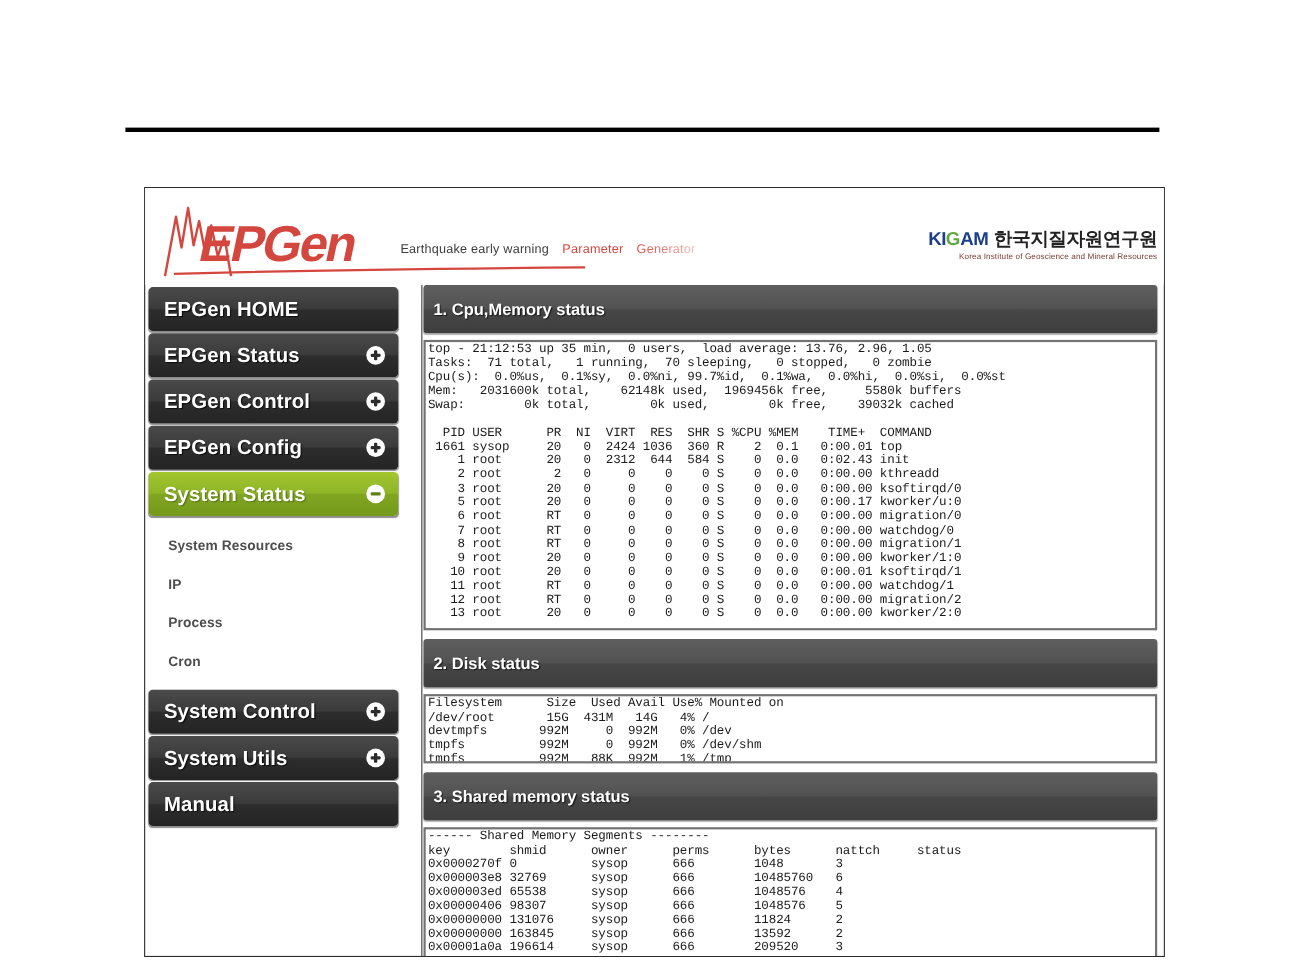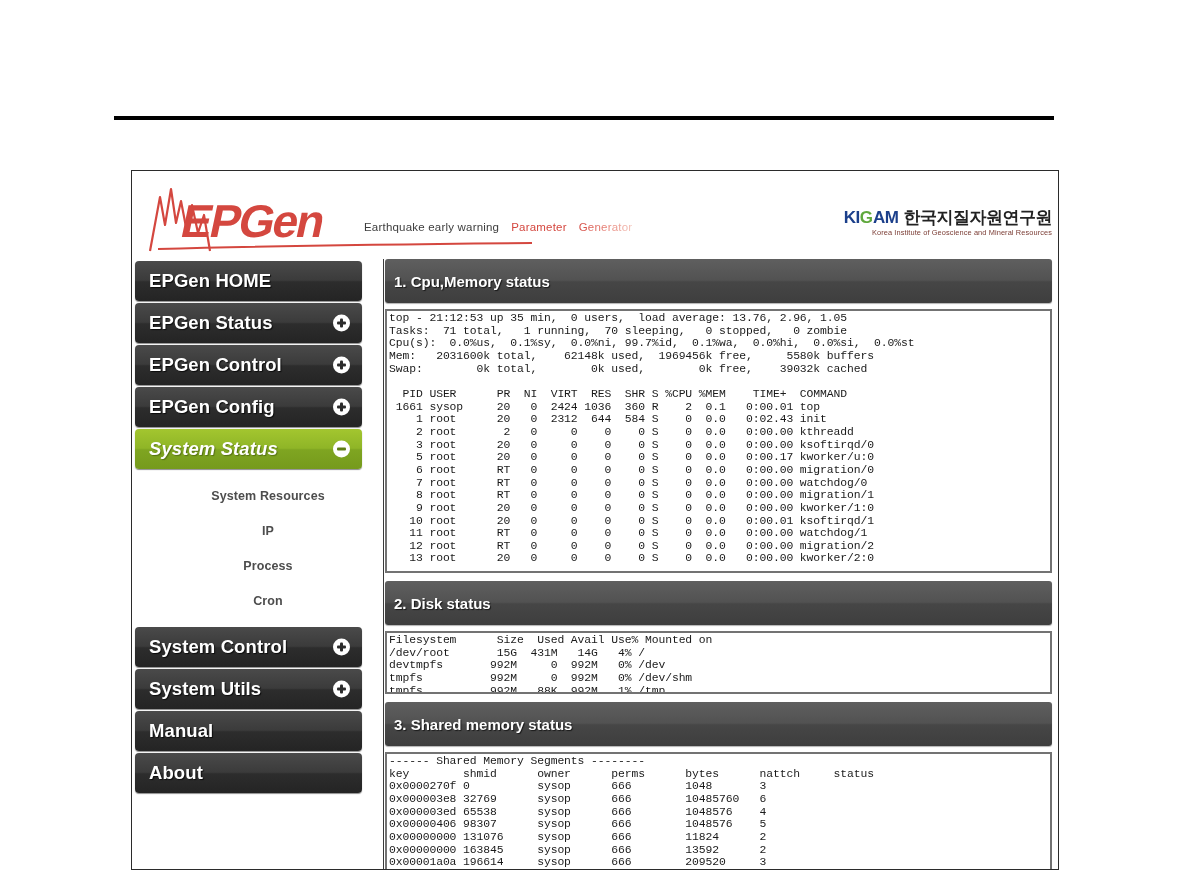--- a/index.html
+++ b/index.html
@@ -134,21 +134,20 @@
   .nav-btn .lbl {
     color: #ffffff;
     font-size: 18.5px;
     font-weight: bold;
     margin-left: 14px;
     letter-spacing: .1px;
     text-shadow: 1px 1px 1px rgba(0,0,0,.75);
   }
   .nav-btn.active {
     background: linear-gradient(180deg,#a3c62f 0%,#8fb527 48%,#7fa521 52%,#759a1c 100%);
-    font-style: italic;
   }
   .nav-btn.active .lbl { text-shadow: 1px 1px 1px rgba(60,80,10,.6); }
   .toggle {
     position: absolute;
     right: 12px;
     top: 50%;
     transform: translateY(-50%);
     width: 17px;
     height: 17px;
     border-radius: 50%;
@@ -162,21 +161,21 @@
     position: absolute;
     background: #2c2c2c;
     border-radius: 1px;
   }
   .nav-btn.active .toggle .bar-h,
   .nav-btn.active .toggle .bar-v { background: #5e7d13; }
   .toggle .bar-h { width: 9px; height: 3px; }
   .toggle .bar-v { width: 3px; height: 9px; }
 
   
-  .submenu { padding: 8px 0 8px 18px; text-align: center; }
+  .submenu { padding: 8px 0 8px 18px; }
   .sub-item {
     font-size: 12.5px;
     font-weight: bold;
     color: #4d4d4d;
     padding: 10px 0 11px 0;
     cursor: pointer;
     letter-spacing: .1px;
   }
 
   
@@ -315,23 +314,20 @@
           <span class="toggle">
             <span class="bar-h"></span>
               <span class="bar-v"></span>
           </span>
         </div>
 
         <div class="nav-btn">
           <span class="lbl">Manual</span>
         </div>
 
-        <div class="nav-btn">
-          <span class="lbl">About</span>
-        </div>
 
       </div>
     </div>
 
     <div class="content">
 
       <div class="sec-head">
         <span class="t">1. Cpu,Memory status</span>
       </div>
       <div class="pane" id="pane-cpu">

